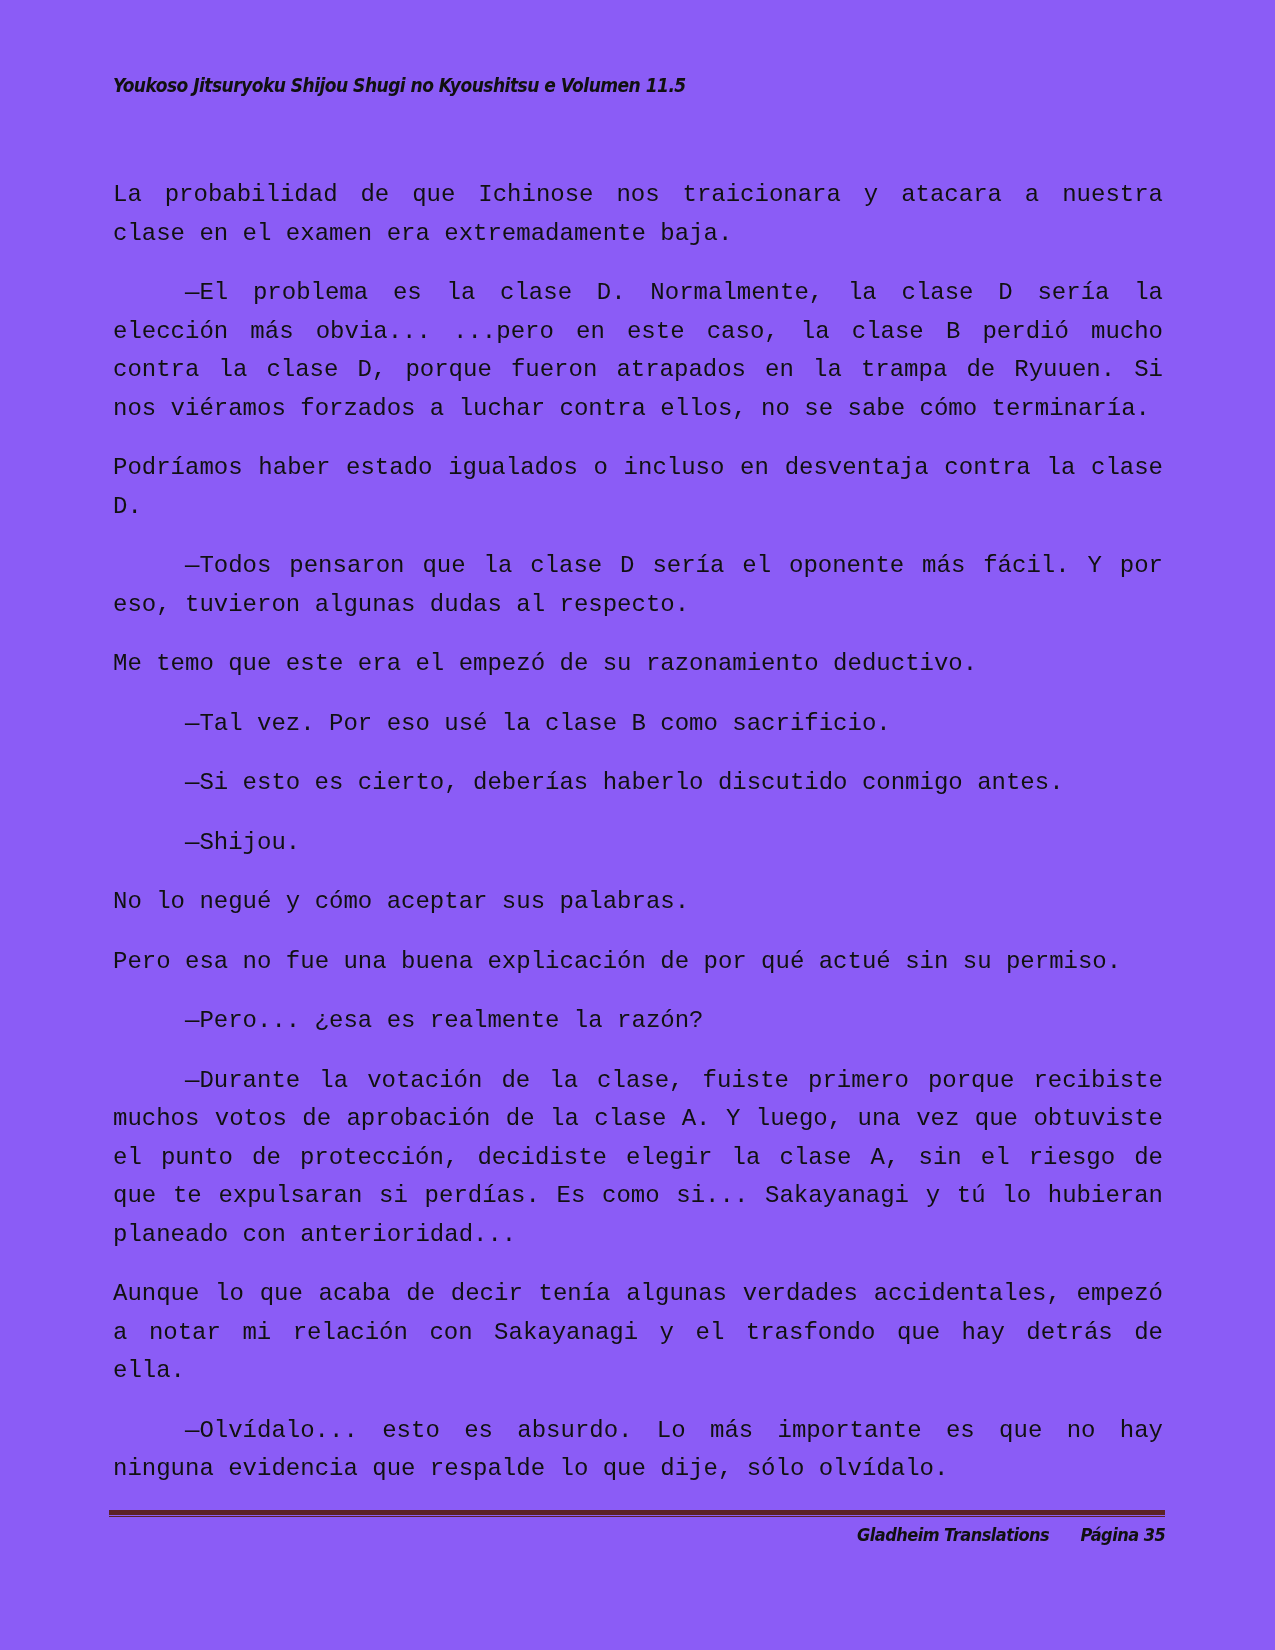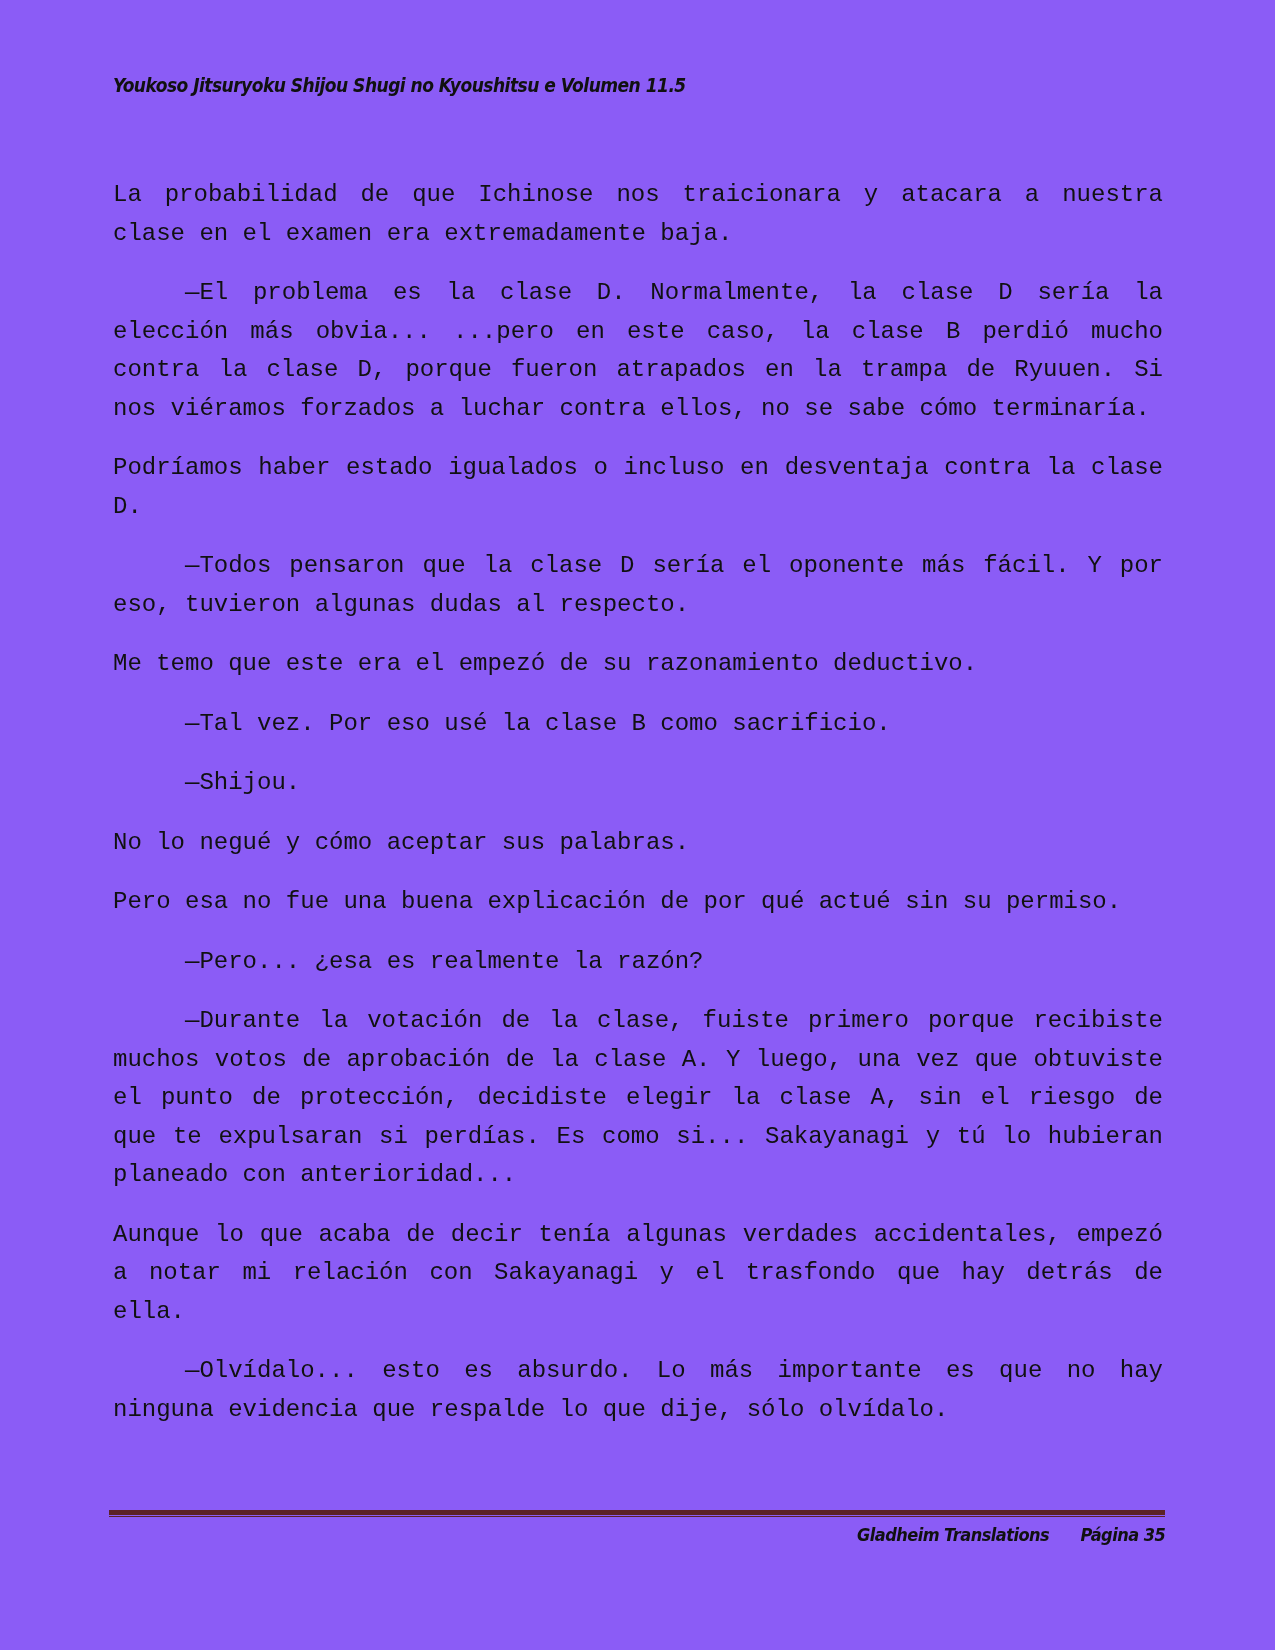--- a/index.html
+++ b/index.html
@@ -40,20 +40,21 @@
 <div class="page">
   <div class="header">Youkoso Jitsuryoku Shijou Shugi no Kyoushitsu e Volumen 11.5</div>
 
   <div class="body">
     <p class="narration">La probabilidad de que Ichinose nos traicionara y atacara a nuestra clase en el examen era extremadamente baja.</p>
     <p class="dialog">—El problema es la clase D. Normalmente, la clase D sería la elección más obvia... ...pero en este caso, la clase B perdió mucho contra la clase D, porque fueron atrapados en la trampa de Ryuuen. Si nos viéramos forzados a luchar contra ellos, no se sabe cómo terminaría.</p>
     <p class="narration">Podríamos haber estado igualados o incluso en desventaja contra la clase D.</p>
     <p class="dialog">—Todos pensaron que la clase D sería el oponente más fácil. Y por eso, tuvieron algunas dudas al respecto.</p>
     <p class="narration">Me temo que este era el empezó de su razonamiento deductivo.</p>
     <p class="dialog">—Tal vez. Por eso usé la clase B como sacrificio.</p>
+    <p class="dialog">—Si esto es cierto, deberías haberlo discutido conmigo antes.</p>
     <p class="dialog">—Shijou.</p>
     <p class="narration">No lo negué y cómo aceptar sus palabras.</p>
     <p class="narration">Pero esa no fue una buena explicación de por qué actué sin su permiso.</p>
     <p class="dialog">—Pero... ¿esa es realmente la razón?</p>
     <p class="dialog">—Durante la votación de la clase, fuiste primero porque recibiste muchos votos de aprobación de la clase A. Y luego, una vez que obtuviste el punto de protección, decidiste elegir la clase A, sin el riesgo de que te expulsaran si perdías. Es como si... Sakayanagi y tú lo hubieran planeado con anterioridad...</p>
     <p class="narration">Aunque lo que acaba de decir tenía algunas verdades accidentales, empezó a notar mi relación con Sakayanagi y el trasfondo que hay detrás de ella.</p>
     <p class="dialog">—Olvídalo... esto es absurdo. Lo más importante es que no hay ninguna evidencia que respalde lo que dije, sólo olvídalo.</p>
   </div>
 
   <div class="rule">

